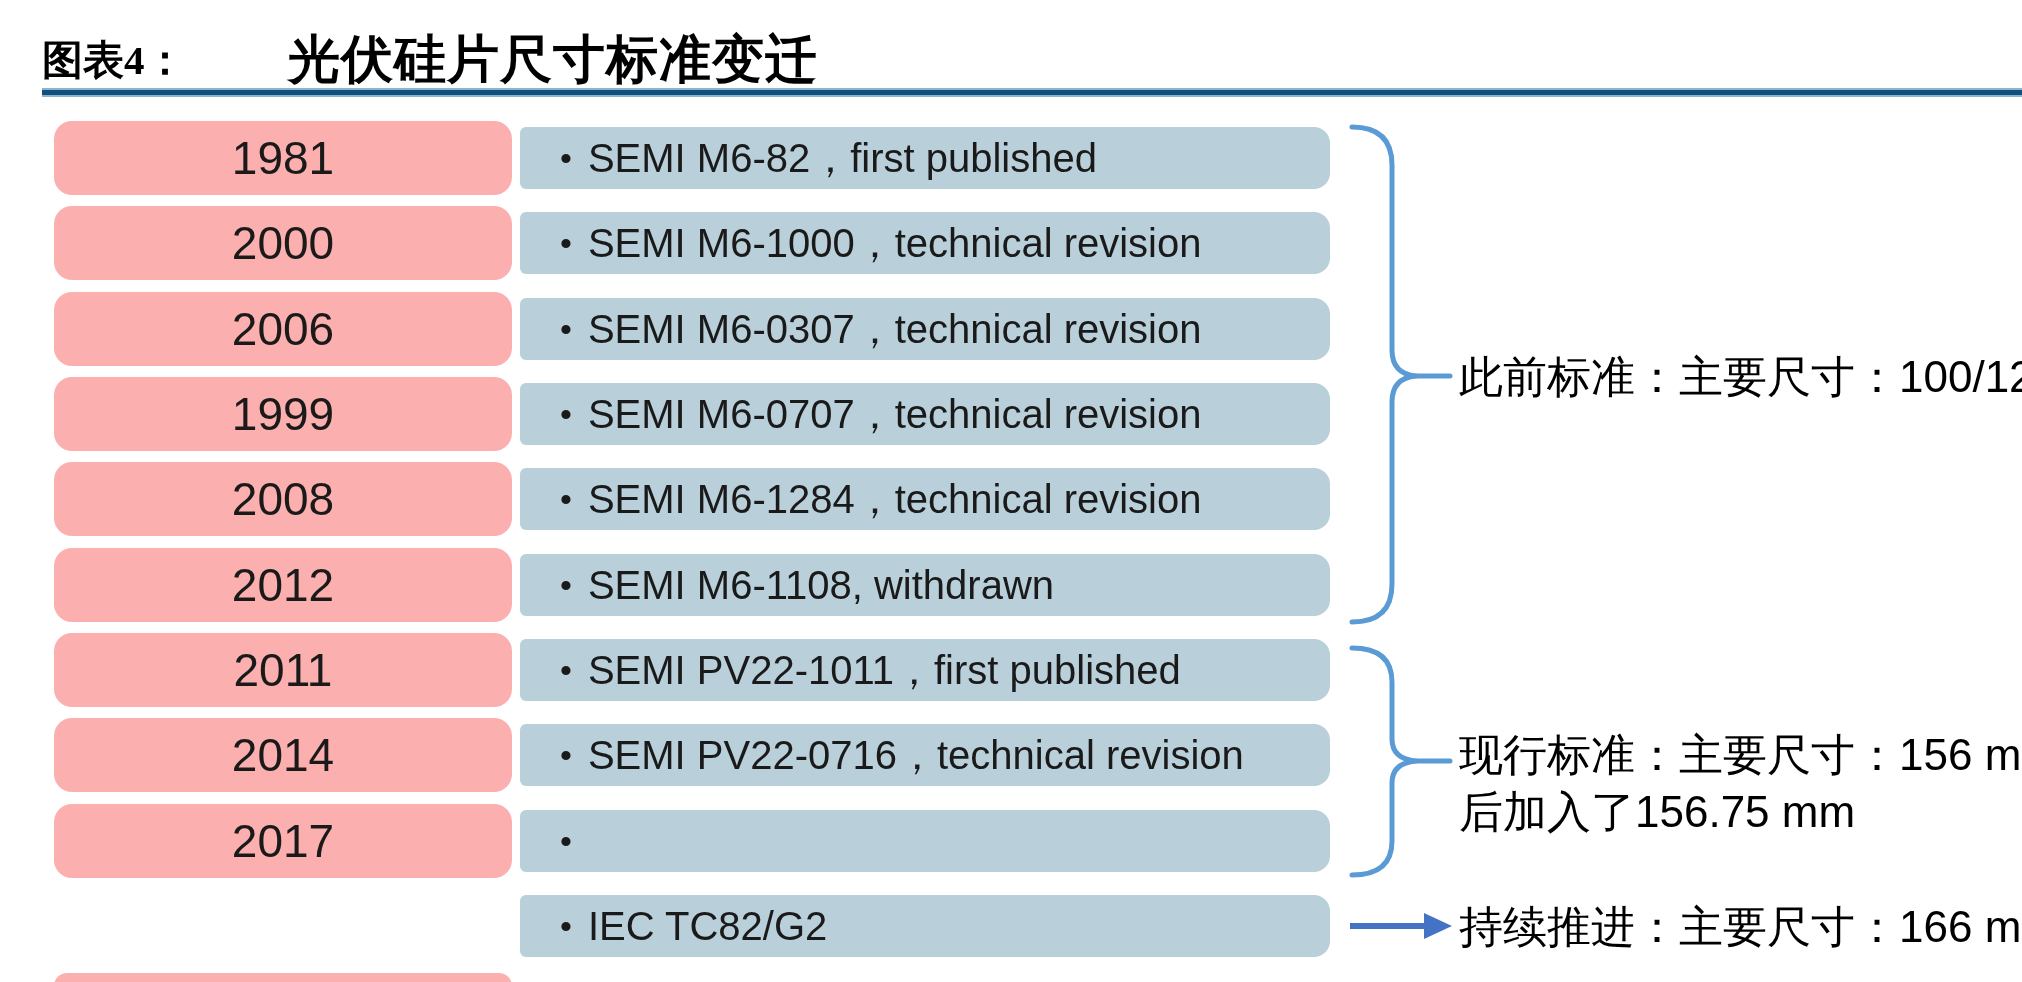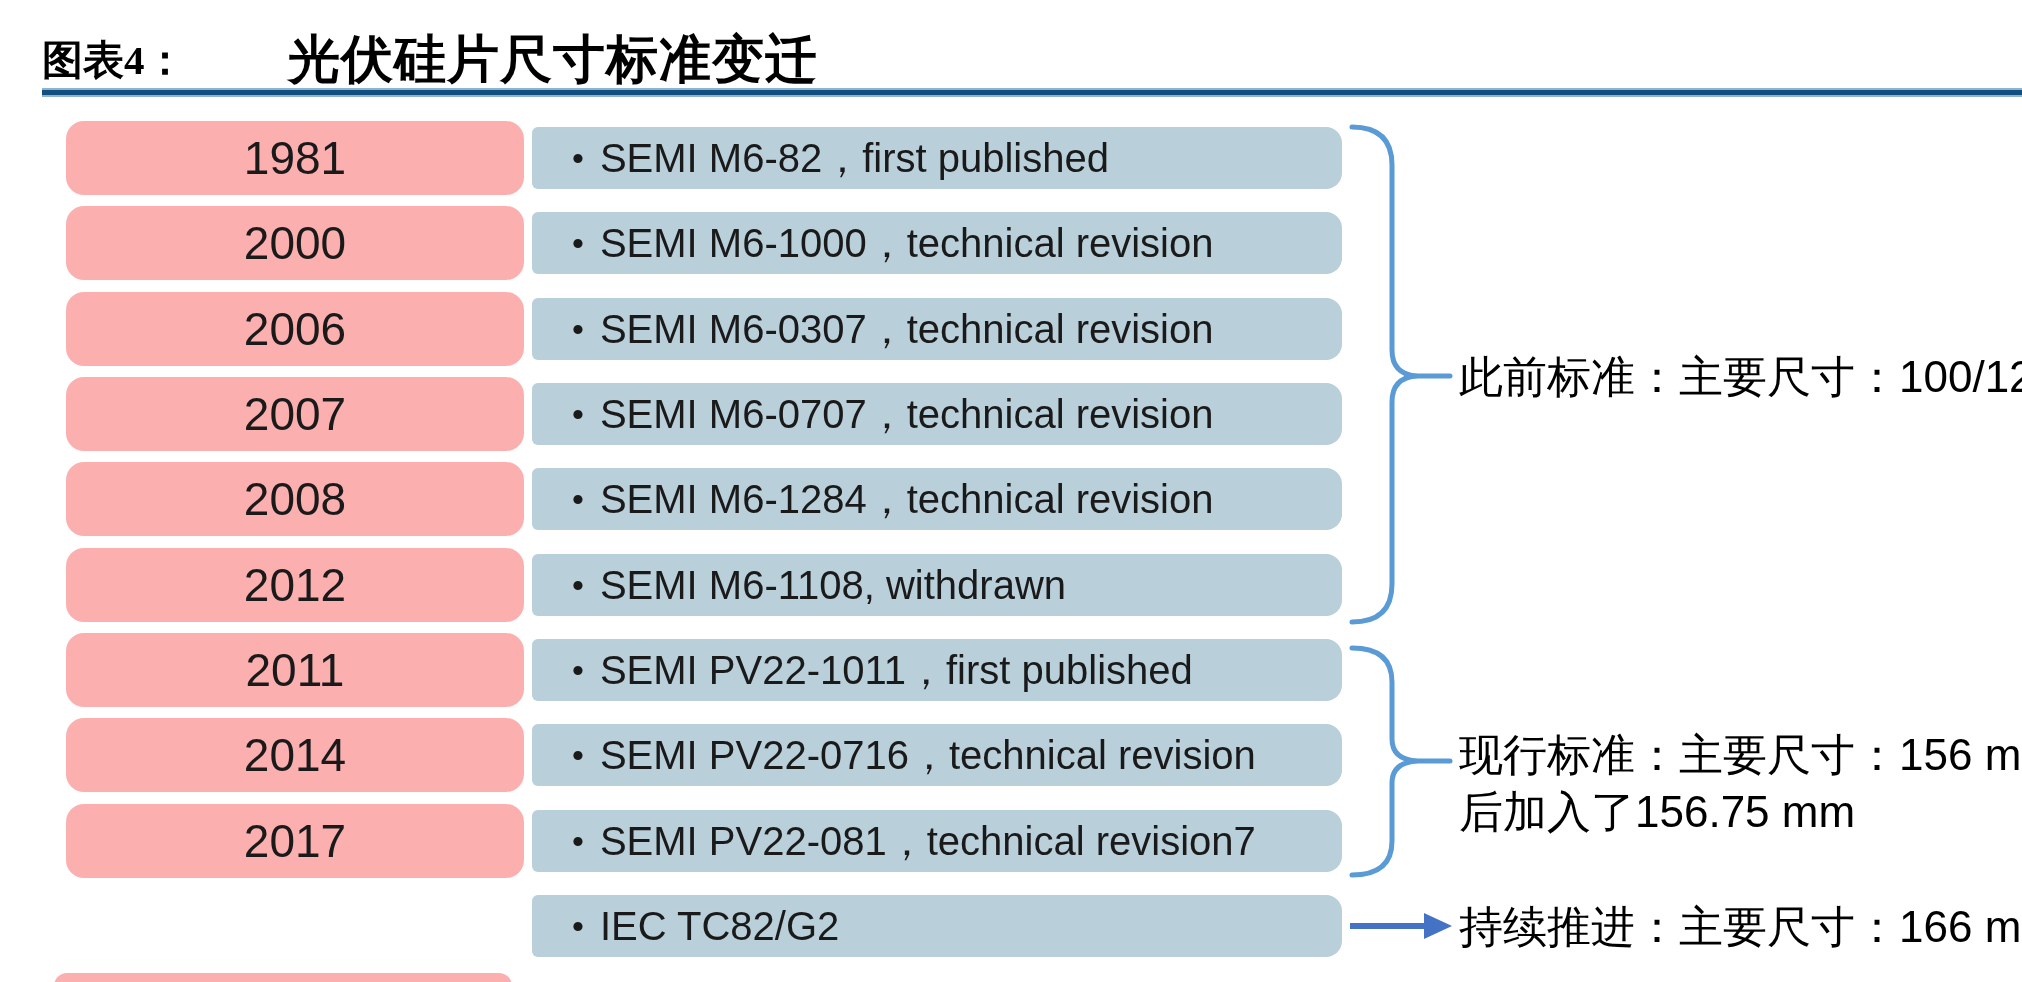--- a/index.html
+++ b/index.html
@@ -34,21 +34,21 @@
     white-space:nowrap;letter-spacing:1px;
   }
   .title-rule{
     position:absolute;left:30px;top:88px;
     width:1992px;height:9px;
     background:var(--rule);
     border-top:2px solid #8FB3CE;
     border-bottom:2px solid #8FB3CE;
   }
   
-  .row{position:absolute;left:12px;width:1786px;height:74px;}
+  .row{position:absolute;left:0;width:1786px;height:74px;}
   .year-box{
     position:absolute;left:42px;top:0;
     width:458px;height:74px;
     background:var(--pink);
     border-radius:18px;
     display:flex;align-items:center;justify-content:center;
     font-size:46px;color:#1a1a1a;
   }
   .desc-box{
     position:absolute;left:508px;top:6px;
@@ -107,21 +107,21 @@
       </div>
   </div>
   <div class="row" style="top:292px">
     <div class="year-box">2006</div>
     <div class="desc-box">
         <span class="bullet">•</span>
         <span>SEMI M6-0307，technical revision</span>
       </div>
   </div>
   <div class="row" style="top:377px">
-    <div class="year-box">2007</div>
+    <div class="year-box">1999</div>
     <div class="desc-box">
         <span class="bullet">•</span>
         <span>SEMI M6-0707，technical revision</span>
       </div>
   </div>
   <div class="row" style="top:462px">
     <div class="year-box">2008</div>
     <div class="desc-box">
         <span class="bullet">•</span>
         <span>SEMI M6-1284，technical revision</span>
@@ -145,21 +145,20 @@
     <div class="year-box">2014</div>
     <div class="desc-box">
         <span class="bullet">•</span>
         <span>SEMI PV22-0716，technical revision</span>
       </div>
   </div>
   <div class="row" style="top:804px">
     <div class="year-box">2017</div>
     <div class="desc-box">
         <span class="bullet">•</span>
-        <span>SEMI PV22-081，technical revision7</span>
       </div>
   </div>
   <div class="row" style="top:889px">
     <div class="desc-box">
         <span class="bullet">•</span>
         <span>IEC TC82/G2</span>
       </div>
   </div>
 
   <div class="sliver"></div>

